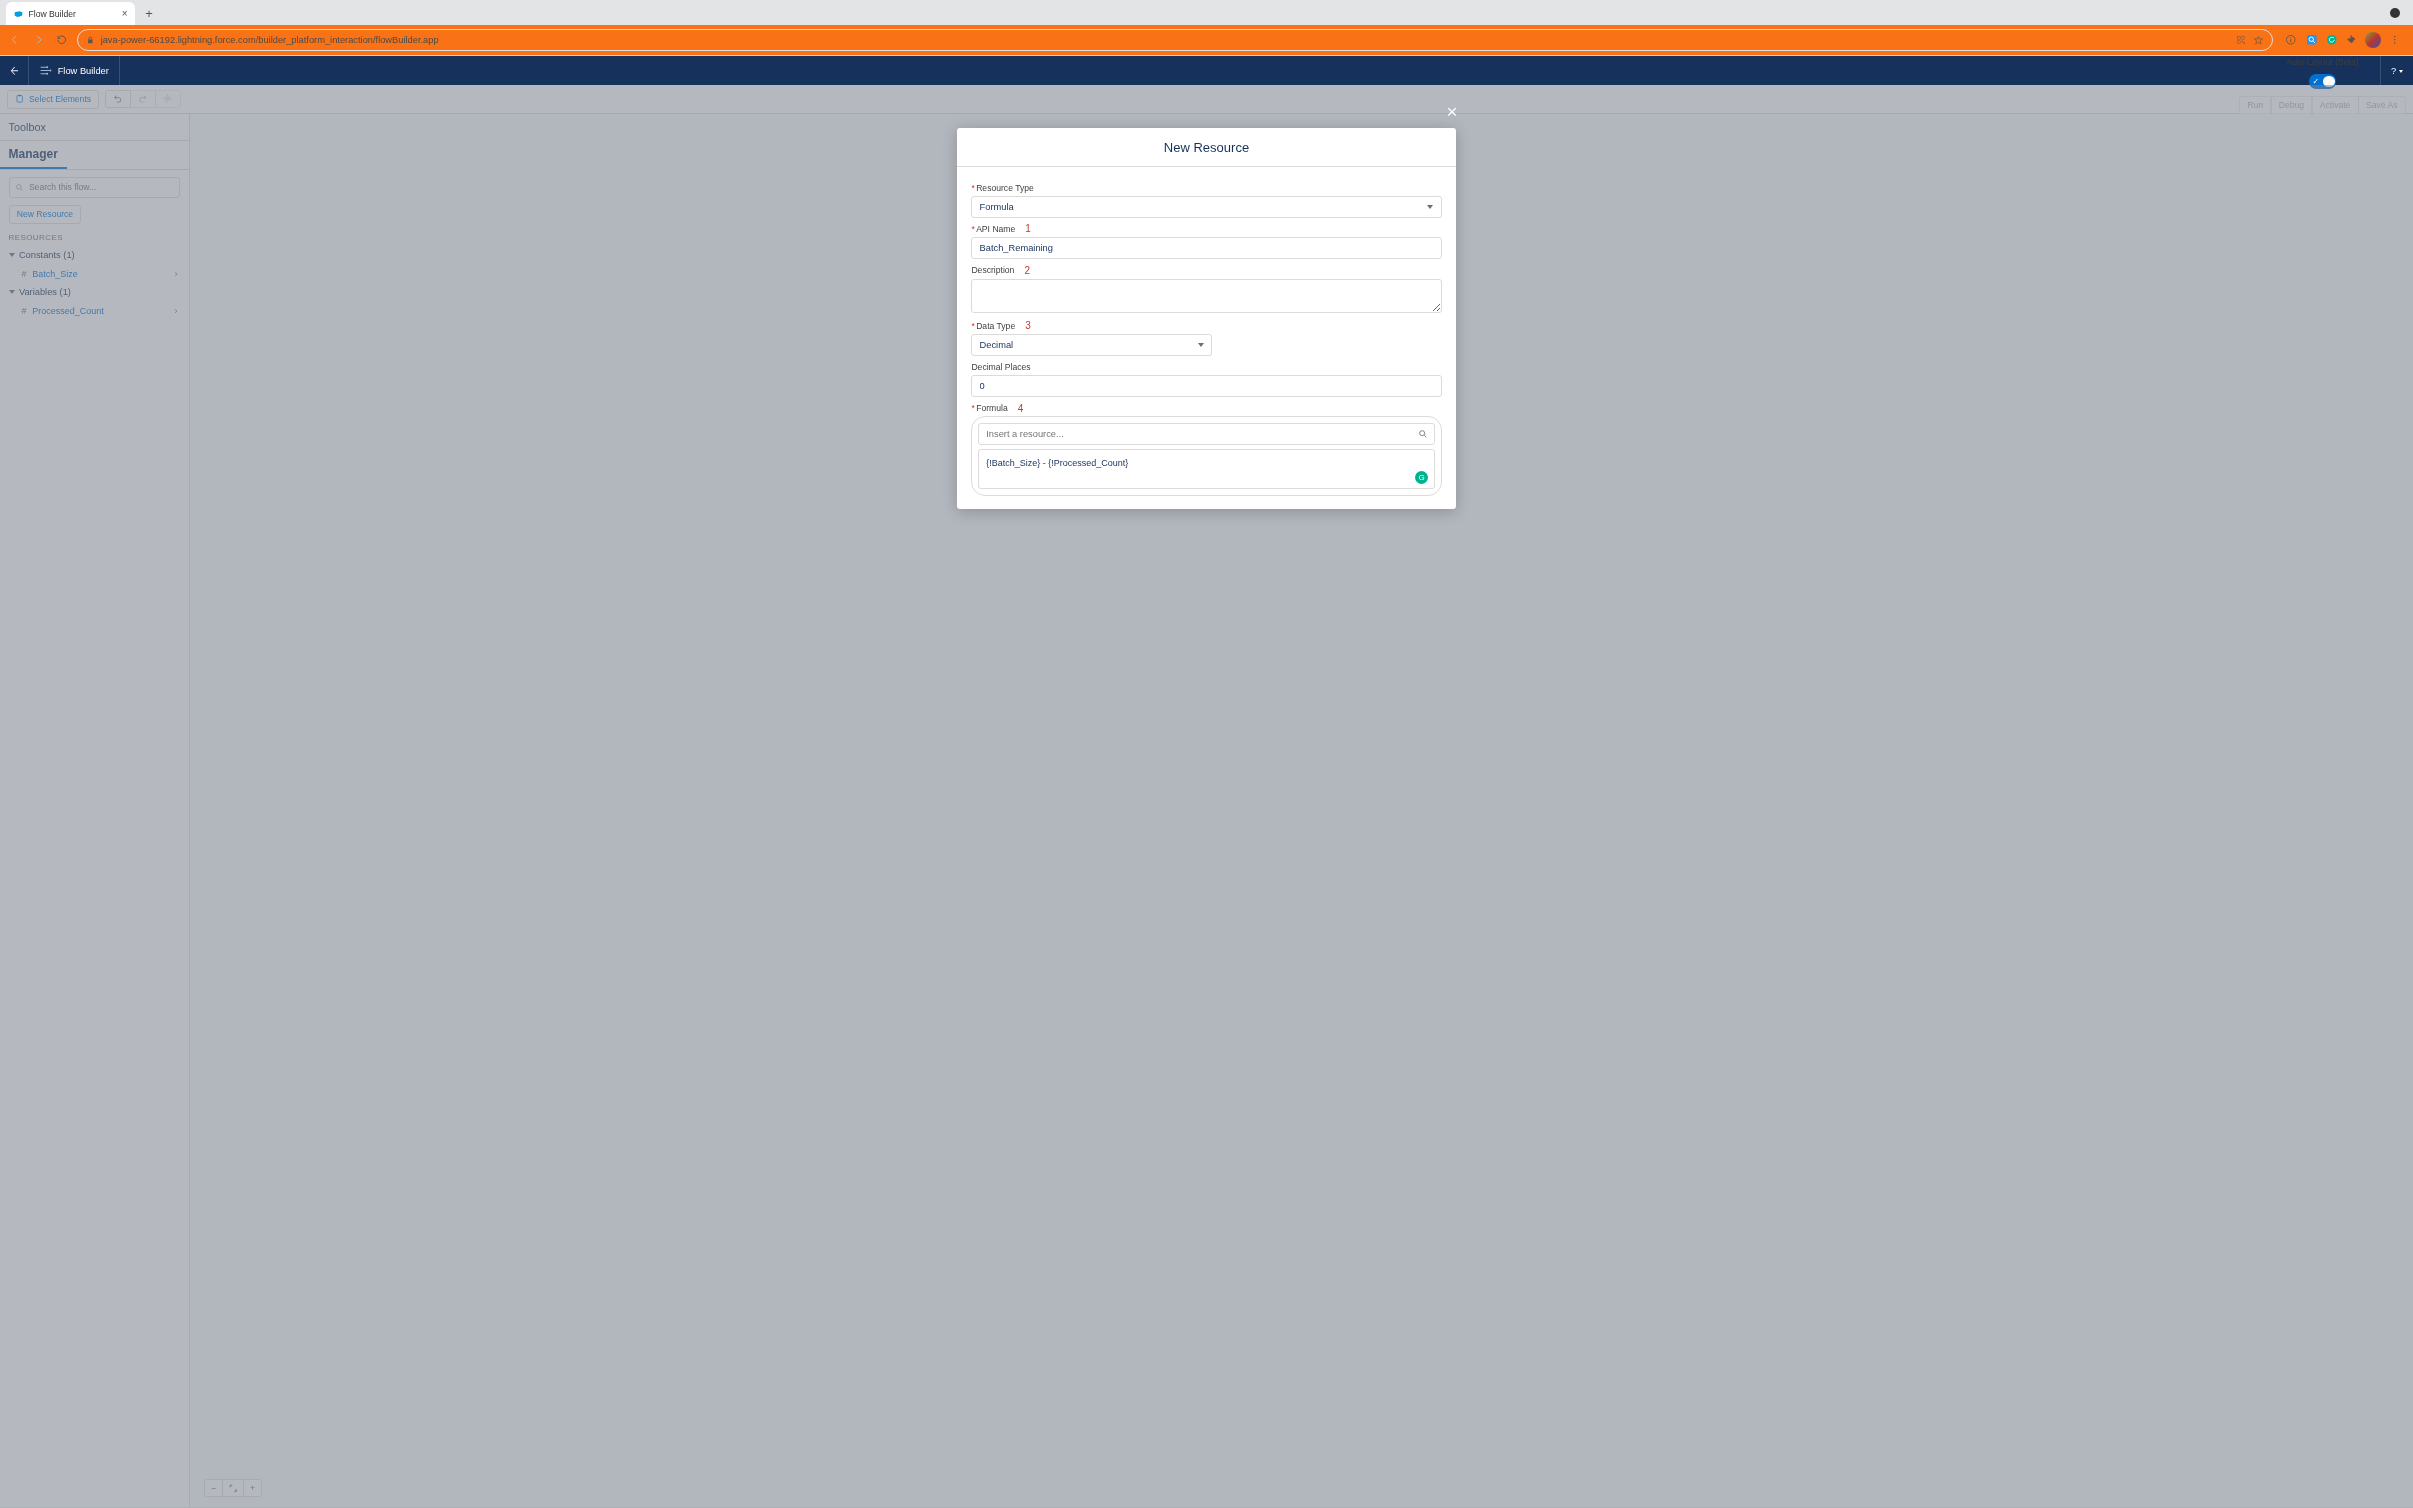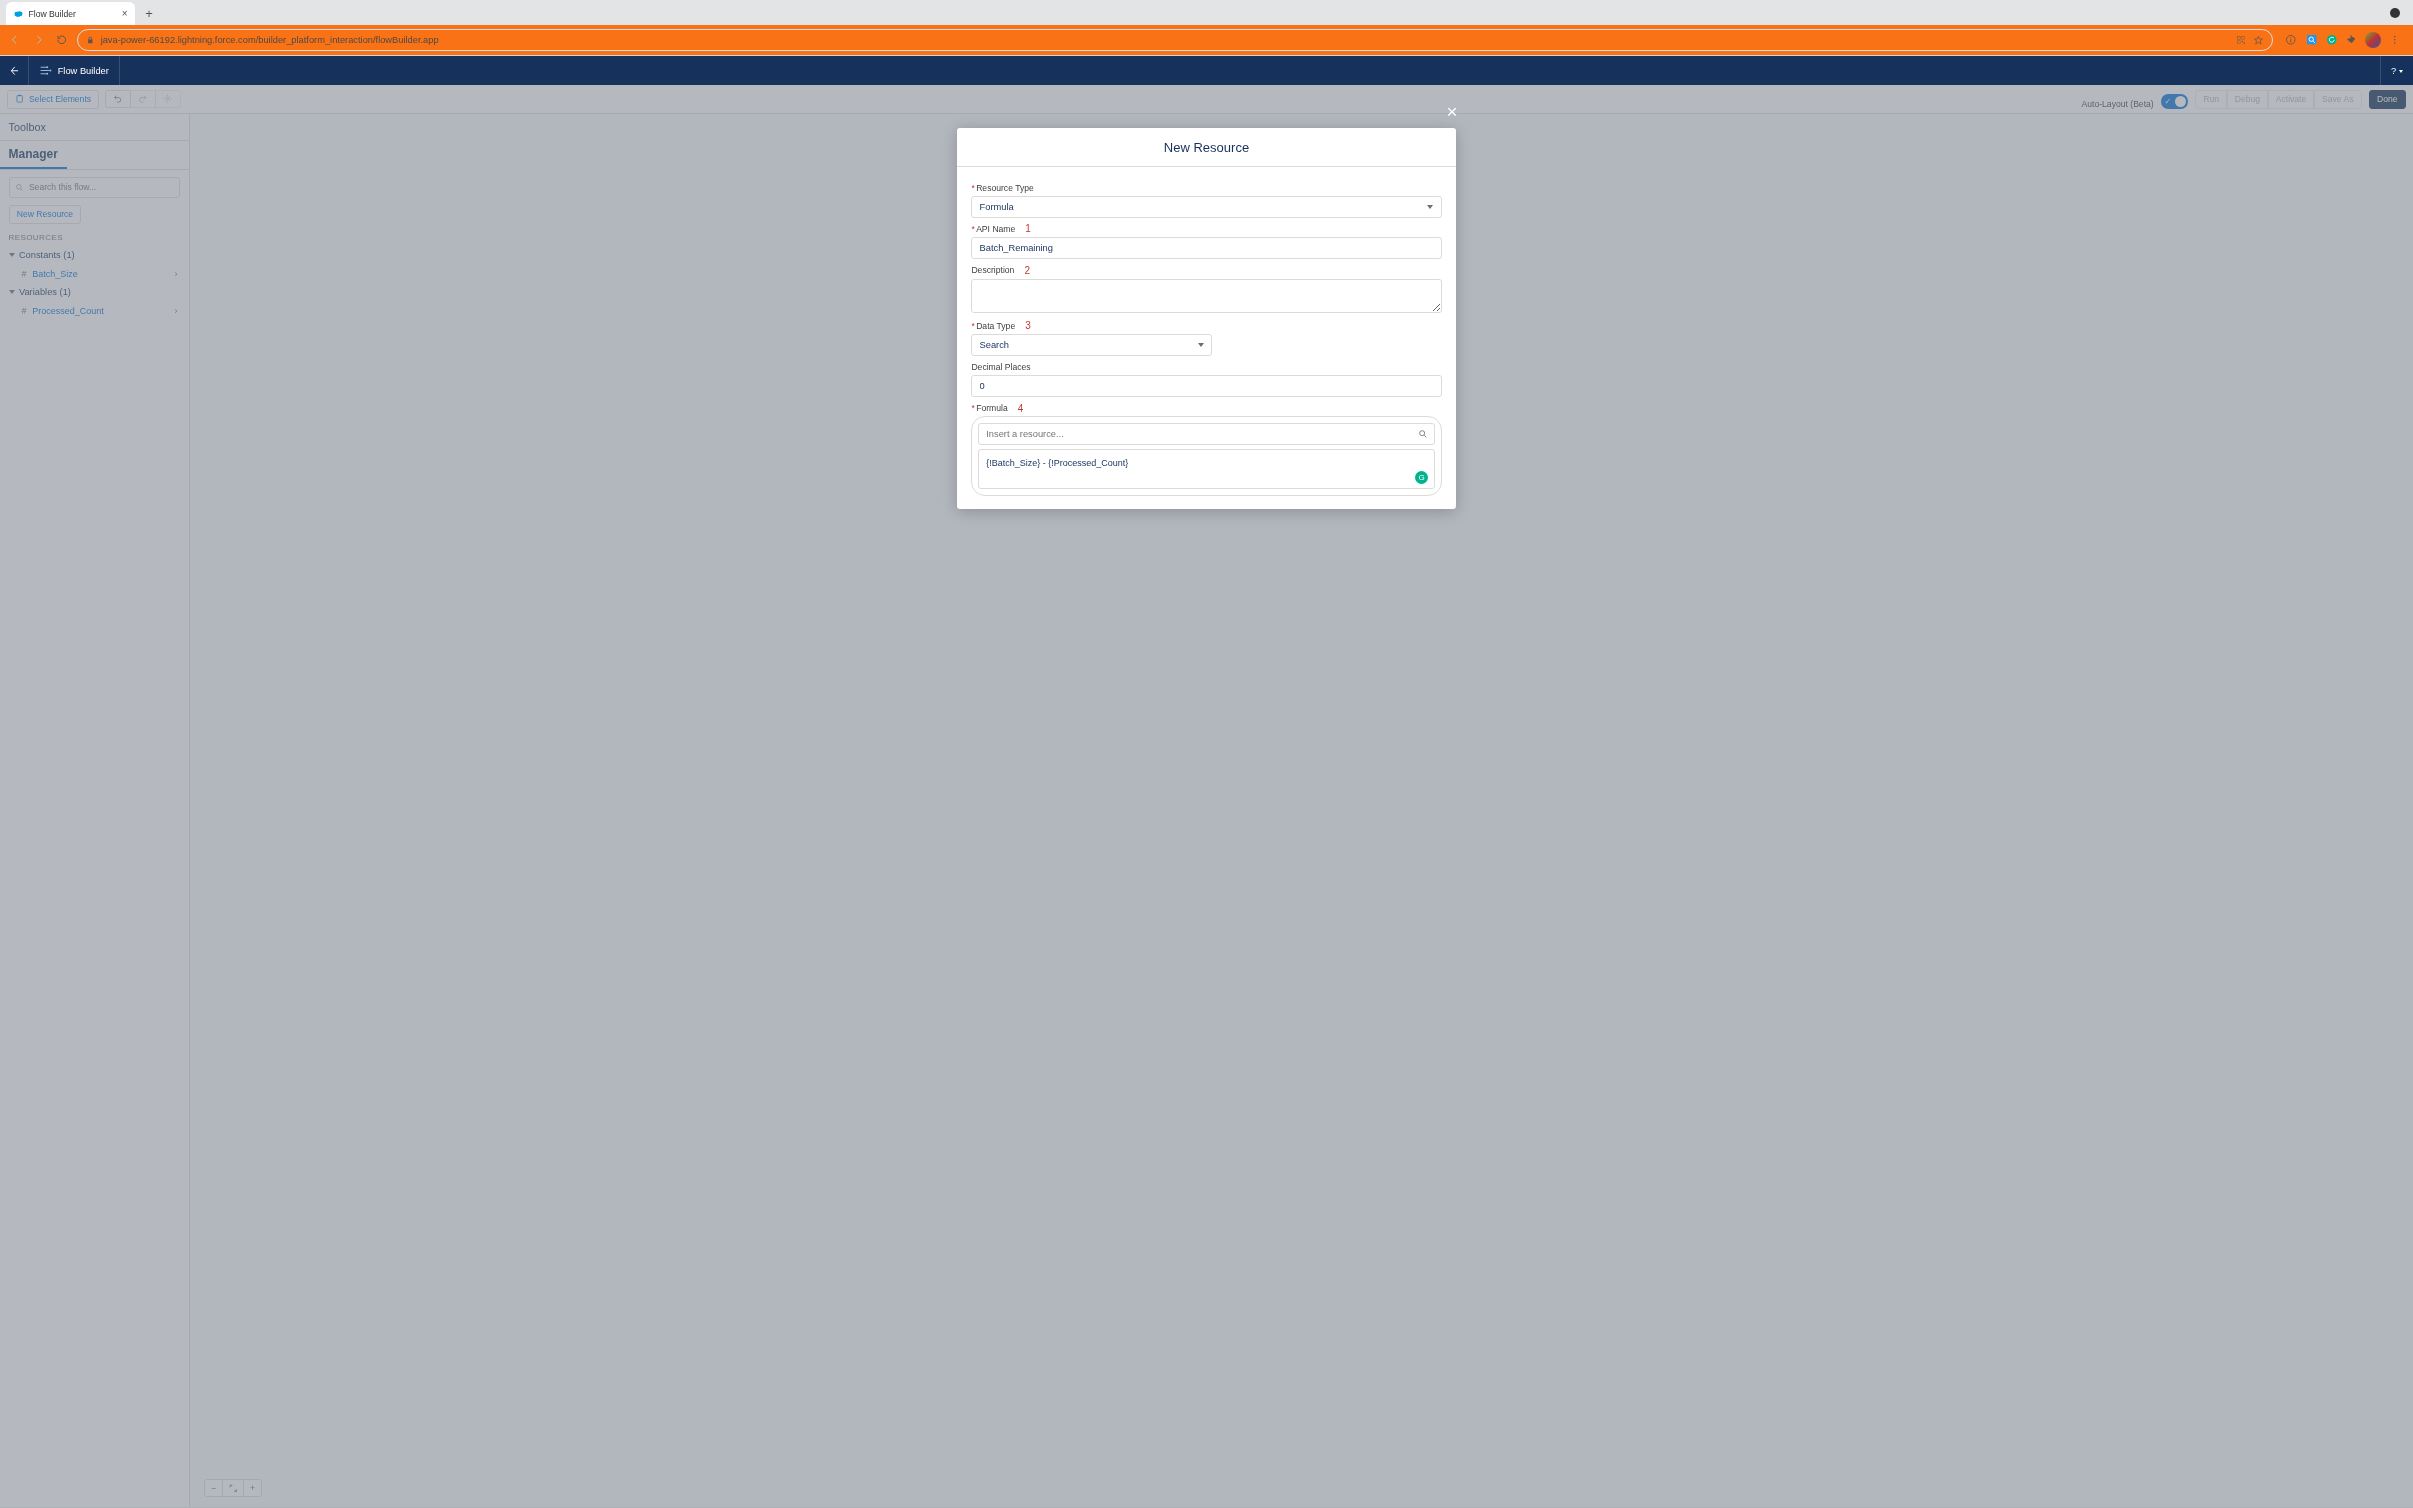--- a/index.html
+++ b/index.html
@@ -32,21 +32,21 @@
   .caret-down::after { content:''; display:inline-block; margin-left:2.9px; border-left:2.9px solid transparent; border-right:2.9px solid transparent; border-top:3.6px solid #fff; vertical-align:middle; }
 
   
   .builder-toolbar { background:#fff; border-bottom:0.7px solid #dddbda; height:29px; display:flex; align-items:center; padding: 0 7.2px; gap:5.7px; }
   .btn { border:0.7px solid #dddbda; background:#fff; color:#0070d2; border-radius:2.9px; padding: 3.6px 7.2px; font-size:8.6px; display:inline-flex; align-items:center; gap:4.3px; cursor:pointer; }
   .btn.neutral { color:#706e6b; }
   .btn-group { display:inline-flex; }
   .btn-group .btn { border-radius:0; margin-left:-0.7px; }
   .btn-group .btn:first-child { border-radius:2.9px 0 0 2.9px; margin-left:0; }
   .btn-group .btn:last-child { border-radius:0 2.9px 2.9px 0; }
-  .toolbar-right { margin-left:auto; display:flex; align-items:flex-end; gap:7.2px; }
+  .toolbar-right { margin-left:auto; display:flex; align-items:center; gap:7.2px;flex-direction:column; }
   .toggle { width: 27px; height: 14.4px; border-radius: 7.2px; background:#0070d2; position:relative; display:inline-flex; align-items:center; }
   .toggle .check { color:#fff; font-size:8px; margin-left:3.6px; }
   .toggle .knob { position:absolute; right:1.4px; width:11.5px; height:11.5px; border-radius:50%; background:#fff; }
   .btn.primary { background:#0f2b54; color:#fff; border-color:#0f2b54; }
 
   
   .main { display:flex; height: calc(100% - 25px - 32px - 29px - 29px); position: relative; }
   .sidebar { width: 190px; background:#fff; border-right:0.7px solid #dddbda; display:flex; flex-direction:column; }
   .sidebar h2 { font-size:10.8px; font-weight:400; padding:7.2px 8.6px; border-bottom:0.7px solid #dddbda; }
   .sidebar-tabs { display:flex; border-bottom:0.7px solid #dddbda; }
@@ -344,21 +344,21 @@
             <span>Description</span>
             <span class="callout">2</span>
           </div>
         <textarea class="form-control" style=""></textarea>
 
         <div class="form-label">
             <span><span class="req">*</span><span>Data Type</span></span>
             <span class="callout">3</span>
           </div>
         <div class="select-wrap half">
-          <div class="form-control">Search</div>
+          <div class="form-control">Decimal</div>
         </div>
 
         <div class="form-label">
             <span>Decimal Places</span>
           </div>
         <input class="form-control" type="text" value="0" style="">
 
         <div class="form-label">
             <span><span class="req">*</span><span>Formula</span></span>
             <span class="callout">4</span>

